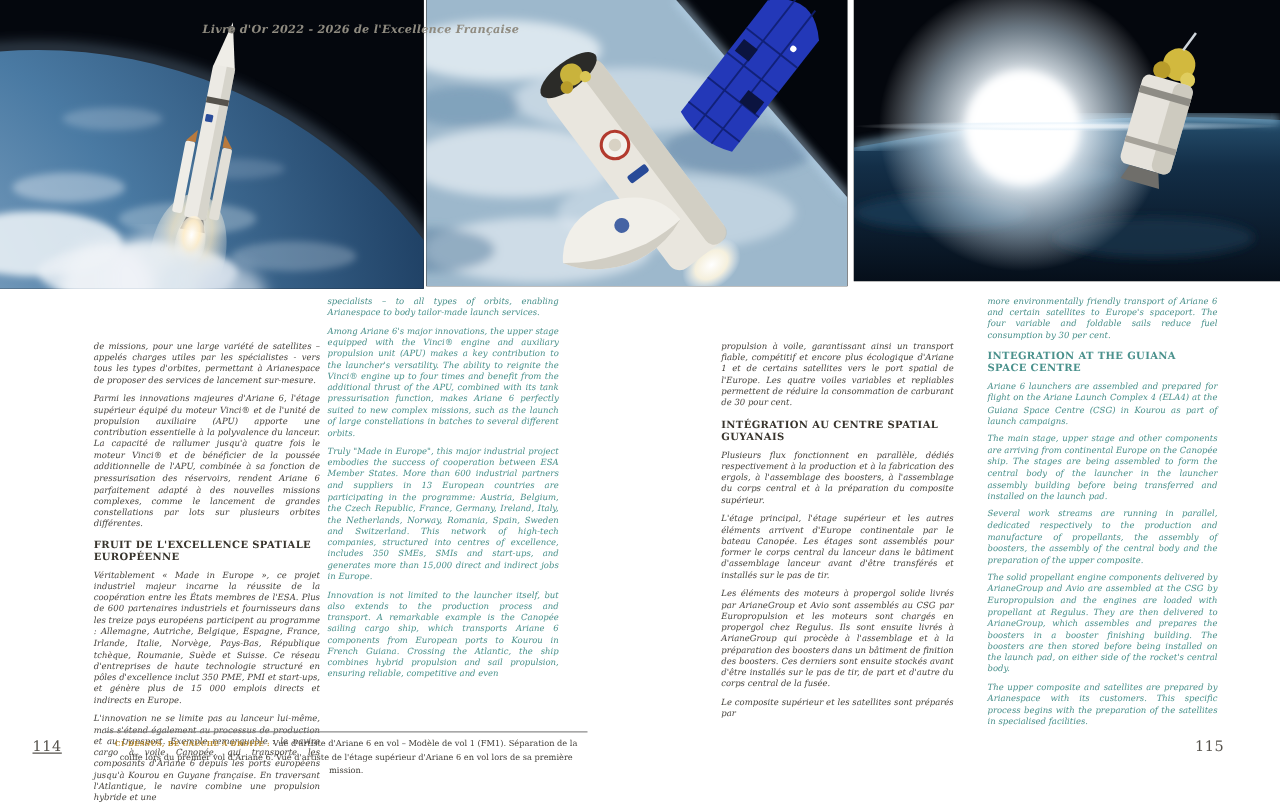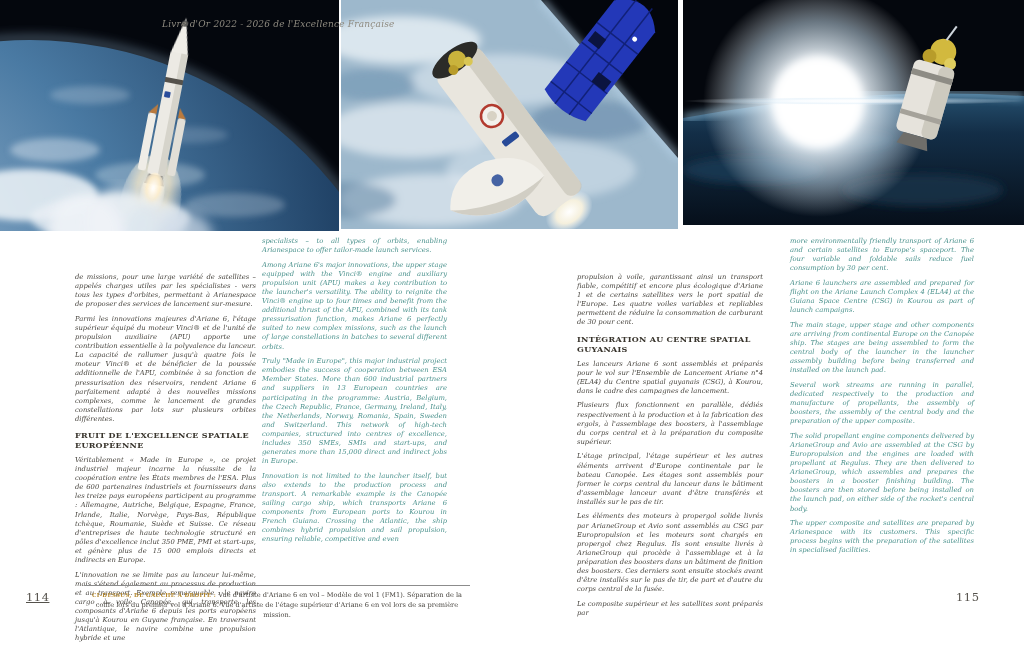--- a/index.html
+++ b/index.html
@@ -6,21 +6,21 @@
   .spread{position:relative;width:1024px;height:645px;background:#ffffff;font-family:"DejaVu Serif",serif;}
 
   
   .img{position:absolute;top:0;overflow:hidden;background:#000;}
   .img svg{display:block;width:100%;height:100%;}
   .img1{left:0;width:339px;height:231px;}
   .img2{left:341px;width:337px;height:229px;}
   .img3{left:683px;width:341px;height:225px;}
 
   .header-overlay{position:absolute;left:162px;top:19px;width:260px;color:var(--header_text);
-    font-size:9px;font-style:italic;letter-spacing:.2px;z-index:5;}
+    font-size:9px;font-style:italic;letter-spacing:.2px;z-index:5;font-weight:bold;}
 
   
   .col{position:absolute;top:237px;text-align:justify;}
   .col p{font-size:6.8px;line-height:9.1px;margin:0 0 5.5px 0;font-style:italic;}
   .col h3{font-size:8px;line-height:10px;margin:6px 0 6px 0;font-weight:bold;letter-spacing:.3px;
     font-style:normal;text-align:left;}
   .fr{color:var(--ink);margin-top:36px;}
   .fr h3{color:#38342c;}
   .en{color:var(--teal);}
   .en h3{color:var(--teal);}
@@ -210,36 +210,36 @@
   <div class="header-overlay">Livre d'Or 2022 - 2026 de l'Excellence Française</div>
 
   <div class="col fr col1">
       <p>de missions, pour une large variété de satellites – appelés charges utiles par les spécialistes - vers tous les types d'orbites, permettant à Arianespace de proposer des services de lancement sur-mesure.</p>
       <p>Parmi les innovations majeures d'Ariane 6, l'étage supérieur équipé du moteur Vinci® et de l'unité de propulsion auxiliaire (APU) apporte une contribution essentielle à la polyvalence du lanceur. La capacité de rallumer jusqu'à quatre fois le moteur Vinci® et de bénéficier de la poussée additionnelle de l'APU, combinée à sa fonction de pressurisation des réservoirs, rendent Ariane 6 parfaitement adapté à des nouvelles missions complexes, comme le lancement de grandes constellations par lots sur plusieurs orbites différentes.</p>
       <h3>FRUIT DE L'EXCELLENCE SPATIALE EUROPÉENNE</h3>
       <p>Véritablement « Made in Europe », ce projet industriel majeur incarne la réussite de la coopération entre les États membres de l'ESA. Plus de 600 partenaires industriels et fournisseurs dans les treize pays européens participent au programme : Allemagne, Autriche, Belgique, Espagne, France, Irlande, Italie, Norvège, Pays-Bas, République tchèque, Roumanie, Suède et Suisse. Ce réseau d'entreprises de haute technologie structuré en pôles d'excellence inclut 350 PME, PMI et start-ups, et génère plus de 15 000 emplois directs et indirects en Europe.</p>
       <p>L'innovation ne se limite pas au lanceur lui-même, mais s'étend également au processus de production et au transport. Exemple remarquable : le navire cargo à voile Canopée, qui transporte les composants d'Ariane 6 depuis les ports européens jusqu'à Kourou en Guyane française. En traversant l'Atlantique, le navire combine une propulsion hybride et une</p>
     </div>
   <div class="col en col2">
-      <p>specialists – to all types of orbits, enabling Arianespace to offer tailor-made launch services.</p>
+      <p>specialists – to all types of orbits, enabling Arianespace to body tailor-made launch services.</p>
       <p>Among Ariane 6's major innovations, the upper stage equipped with the Vinci® engine and auxiliary propulsion unit (APU) makes a key contribution to the launcher's versatility. The ability to reignite the Vinci® engine up to four times and benefit from the additional thrust of the APU, combined with its tank pressurisation function, makes Ariane 6 perfectly suited to new complex missions, such as the launch of large constellations in batches to several different orbits.</p>
       <p>Truly "Made in Europe", this major industrial project embodies the success of cooperation between ESA Member States. More than 600 industrial partners and suppliers in 13 European countries are participating in the programme: Austria, Belgium, the Czech Republic, France, Germany, Ireland, Italy, the Netherlands, Norway, Romania, Spain, Sweden and Switzerland. This network of high-tech companies, structured into centres of excellence, includes 350 SMEs, SMIs and start-ups, and generates more than 15,000 direct and indirect jobs in Europe.</p>
       <p>Innovation is not limited to the launcher itself, but also extends to the production process and transport. A remarkable example is the Canopée sailing cargo ship, which transports Ariane 6 components from European ports to Kourou in French Guiana. Crossing the Atlantic, the ship combines hybrid propulsion and sail propulsion, ensuring reliable, competitive and even</p>
     </div>
   <div class="col fr col3">
       <p>propulsion à voile, garantissant ainsi un transport fiable, compétitif et encore plus écologique d'Ariane 1 et de certains satellites vers le port spatial de l'Europe. Les quatre voiles variables et repliables permettent de réduire la consommation de carburant de 30 pour cent.</p>
       <h3>INTÉGRATION AU CENTRE SPATIAL GUYANAIS</h3>
-      <p>Les lanceurs Ariane 6 sont assemblés et préparés pour le vol sur l'Ensemble de Lancement Ariane n°4 (ELA4) du Centre spatial guyanais (CSG), à Kourou, dans le cadre des campagnes de lancement.</p>
       <p>Plusieurs flux fonctionnent en parallèle, dédiés respectivement à la production et à la fabrication des ergols, à l'assemblage des boosters, à l'assemblage du corps central et à la préparation du composite supérieur.</p>
       <p>L'étage principal, l'étage supérieur et les autres éléments arrivent d'Europe continentale par le bateau Canopée. Les étages sont assemblés pour former le corps central du lanceur dans le bâtiment d'assemblage lanceur avant d'être transférés et installés sur le pas de tir.</p>
       <p>Les éléments des moteurs à propergol solide livrés par ArianeGroup et Avio sont assemblés au CSG par Europropulsion et les moteurs sont chargés en propergol chez Regulus. Ils sont ensuite livrés à ArianeGroup qui procède à l'assemblage et à la préparation des boosters dans un bâtiment de finition des boosters. Ces derniers sont ensuite stockés avant d'être installés sur le pas de tir, de part et d'autre du corps central de la fusée.</p>
       <p>Le composite supérieur et les satellites sont préparés par</p>
     </div>
   <div class="col en col4">
       <p>more environmentally friendly transport of Ariane 6 and certain satellites to Europe's spaceport. The four variable and foldable sails reduce fuel consumption by 30 per cent.</p>
+      <h3>INTEGRATION AT THE GUIANA SPACE CENTRE</h3>
       <p>Ariane 6 launchers are assembled and prepared for flight on the Ariane Launch Complex 4 (ELA4) at the Guiana Space Centre (CSG) in Kourou as part of launch campaigns.</p>
       <p>The main stage, upper stage and other components are arriving from continental Europe on the Canopée ship. The stages are being assembled to form the central body of the launcher in the launcher assembly building before being transferred and installed on the launch pad.</p>
       <p>Several work streams are running in parallel, dedicated respectively to the production and manufacture of propellants, the assembly of boosters, the assembly of the central body and the preparation of the upper composite.</p>
       <p>The solid propellant engine components delivered by ArianeGroup and Avio are assembled at the CSG by Europropulsion and the engines are loaded with propellant at Regulus. They are then delivered to ArianeGroup, which assembles and prepares the boosters in a booster finishing building. The boosters are then stored before being installed on the launch pad, on either side of the rocket's central body.</p>
       <p>The upper composite and satellites are prepared by Arianespace with its customers. This specific process begins with the preparation of the satellites in specialised facilities.</p>
     </div>
 
   <div class="caption">
     <span class="cap-label">CI-DESSUS, DE GAUCHE À DROITE :</span>
     <span class="cap-text">Vue d'artiste d'Ariane 6 en vol – Modèle de vol 1 (FM1). Séparation de la coiffe lors du premier vol d'Ariane 6. Vue d'artiste de l'étage supérieur d'Ariane 6 en vol lors de sa première mission.</span>

